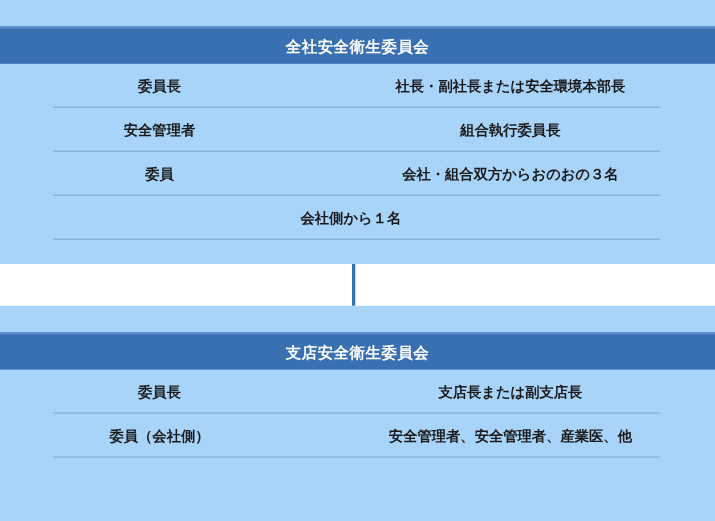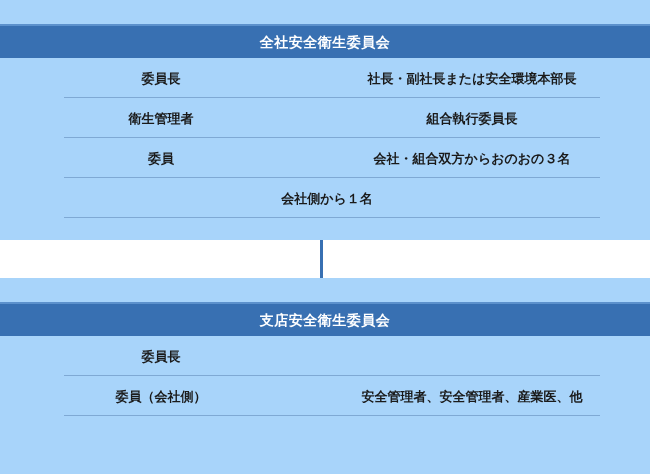--- a/index.html
+++ b/index.html
@@ -59,21 +59,20 @@
 
   
   .panel-body {
     padding: 0;
   }
   .row {
     position: relative;
     height: 40px;
     display: flex;
     align-items: center;
-    margin-left: 16px;
   }
   .row-sep {
     position: absolute;
     left: 48px;
     right: 50px;
     bottom: 0;
     height: 1px;
     background: #7fa9d4;
   }
   .cell-label {
@@ -115,21 +114,21 @@
     </div>
     <div class="panel-body">
 
       <div class="row">
         <span class="cell-label">委員長</span>
         <span class="cell-value">社長・副社長または安全環境本部長</span>
         <span class="row-sep"></span>
       </div>
 
       <div class="row">
-        <span class="cell-label">衛生管理者</span>
+        <span class="cell-label">安全管理者</span>
         <span class="cell-value">組合執行委員長</span>
         <span class="row-sep"></span>
       </div>
 
       <div class="row">
         <span class="cell-label">委員</span>
         <span class="cell-value">会社・組合双方からおのおの３名</span>
         <span class="row-sep"></span>
       </div>
 
@@ -144,20 +143,21 @@
   <div class="connector"></div>
 
   <div class="panel panel-bottom">
     <div class="panel-header">
       <span class="panel-header-title">支店安全衛生委員会</span>
     </div>
     <div class="panel-body">
 
       <div class="row">
         <span class="cell-label">委員長</span>
+        <span class="cell-value">支店長または副支店長</span>
         <span class="row-sep"></span>
       </div>
 
       <div class="row">
         <span class="cell-label">委員（会社側）</span>
         <span class="cell-value">安全管理者、安全管理者、産業医、他</span>
         <span class="row-sep"></span>
       </div>
 
 

